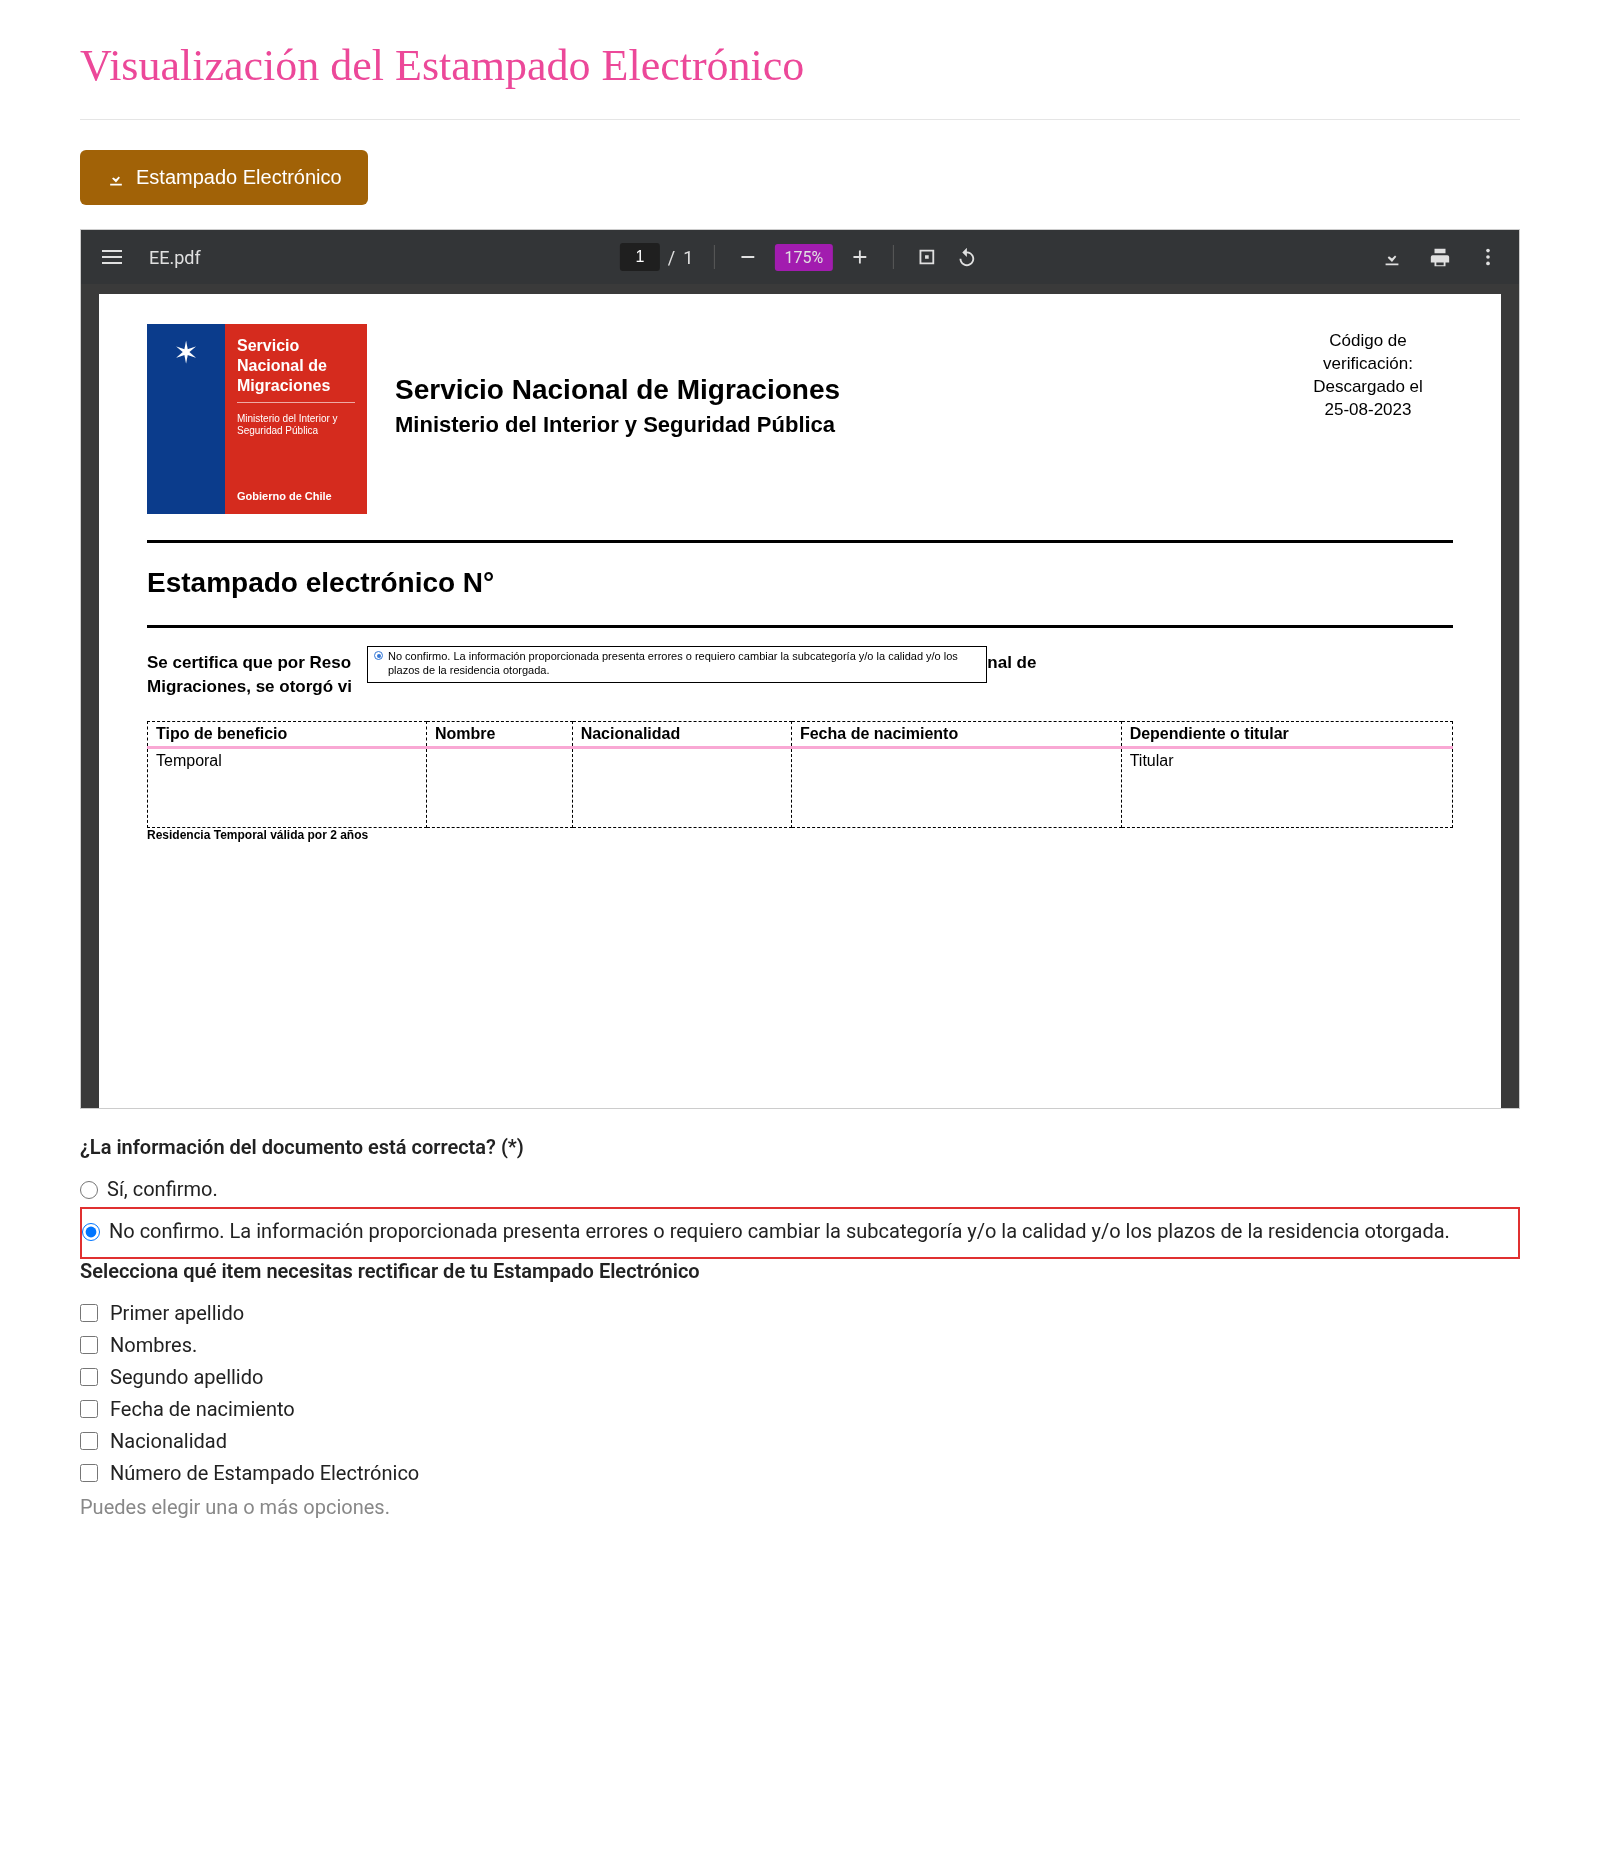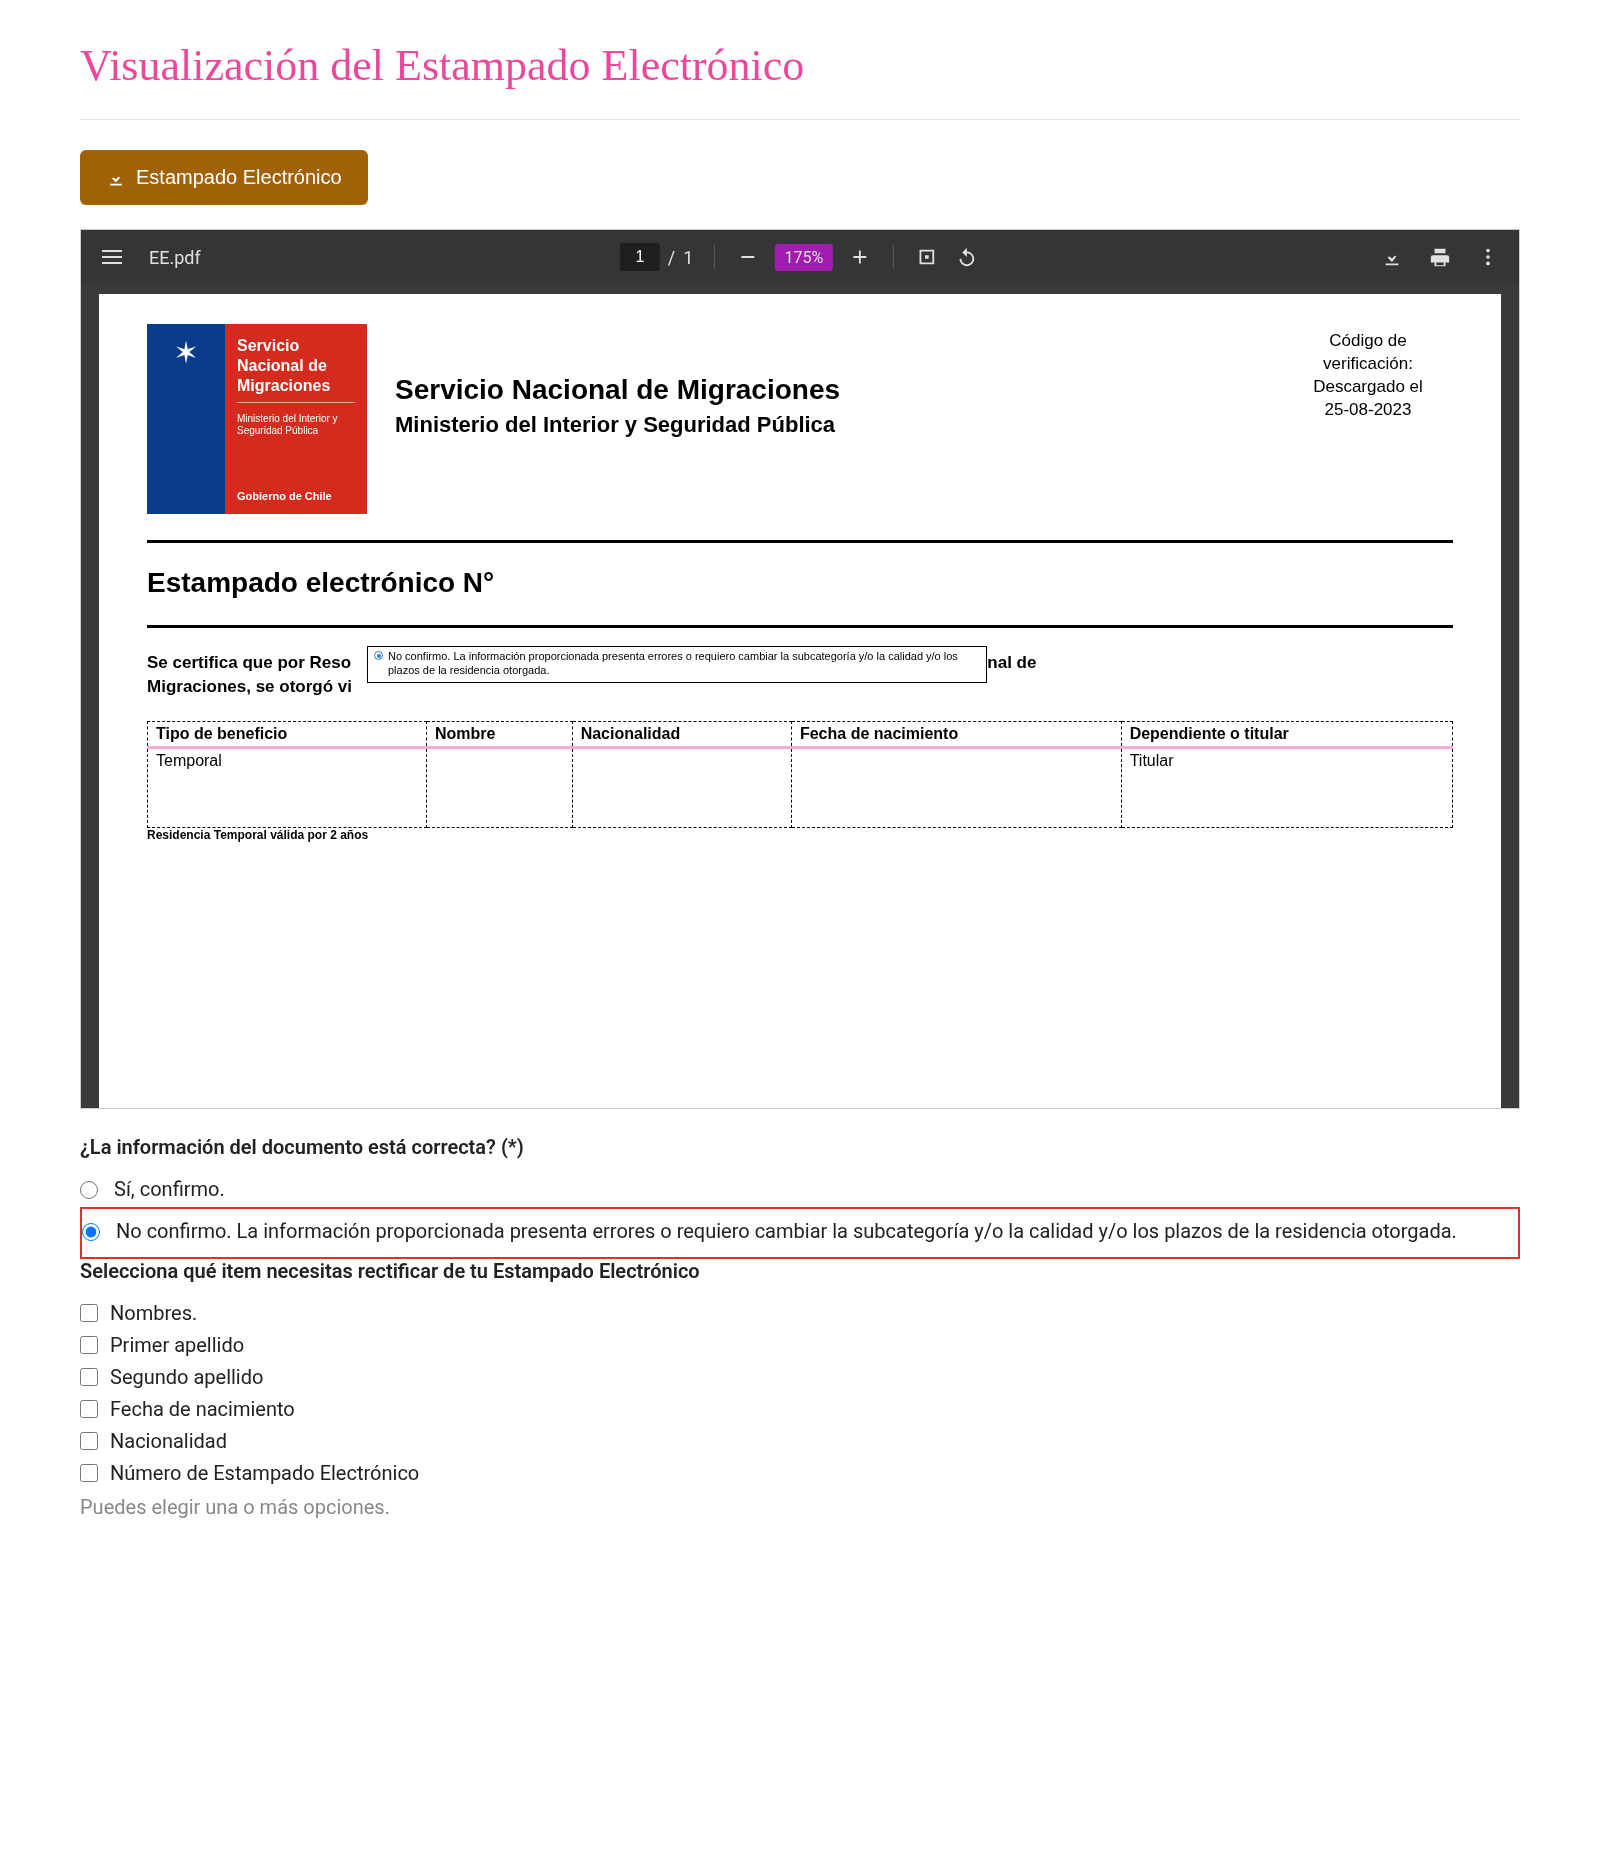--- a/index.html
+++ b/index.html
@@ -61,21 +61,21 @@
     .doc-table th, .doc-table td { border:1px dashed #000; text-align:left; padding:3px 8px; font-size:16px; vertical-align:top; }
     .doc-table th { font-weight:700; border-bottom:1px solid #000; }
     .doc-table td { height:80px; font-weight:400; }
     .doc-table thead tr { border-bottom:3px solid #f9a8d4; }
 
     .residencia-line { font-size:12px; font-weight:700; }
 
     
     .form-section { margin-top:26px; }
     .q-label { font-size:20px; font-weight:600; color:#222; margin-bottom:14px; }
-    .radio-row { display:flex; align-items:flex-start; gap:16px; font-size:20px; color:#222; padding:4px 0; }
+    .radio-row { display:flex; align-items:flex-start; gap:9px; font-size:20px; color:#222; padding:4px 0; }
     .radio-row input[type=radio] { flex:0 0 auto; width:18px; height:18px; margin-top:4px; }
     .highlight-box { border:2px solid #e03030; padding:6px 8px 10px 0; margin-top:2px; }
 
     .chk-list { margin-top:14px; }
     .chk-row { display:flex; align-items:center; gap:12px; font-size:20px; color:#222; padding:4px 0; }
     .chk-row input[type=checkbox] { width:18px; height:18px; }
     .hint { color:#888; font-size:20px; margin-top:6px; }
   </style>
 </head>
 <body>
@@ -233,25 +233,25 @@
       <label class="radio-row">
         <input type="radio" name="confirm" checked="" style="">
         <span>No confirmo. La información proporcionada presenta errores o requiero cambiar la subcategoría y/o la calidad y/o los plazos de la residencia otorgada.</span>
       </label>
     </div>
 
     <div class="q-label" style="">Selecciona qué item necesitas rectificar de tu Estampado Electrónico</div>
     <div class="chk-list">
       <label class="chk-row">
           <input type="checkbox" style="">
+          <span>Primer apellido</span>
+        </label>
+      <label class="chk-row">
+          <input type="checkbox" style="">
           <span>Nombres.</span>
-        </label>
-      <label class="chk-row">
-          <input type="checkbox" style="">
-          <span>Primer apellido</span>
         </label>
       <label class="chk-row">
           <input type="checkbox" style="">
           <span>Segundo apellido</span>
         </label>
       <label class="chk-row">
           <input type="checkbox" style="">
           <span>Fecha de nacimiento</span>
         </label>
       <label class="chk-row">

